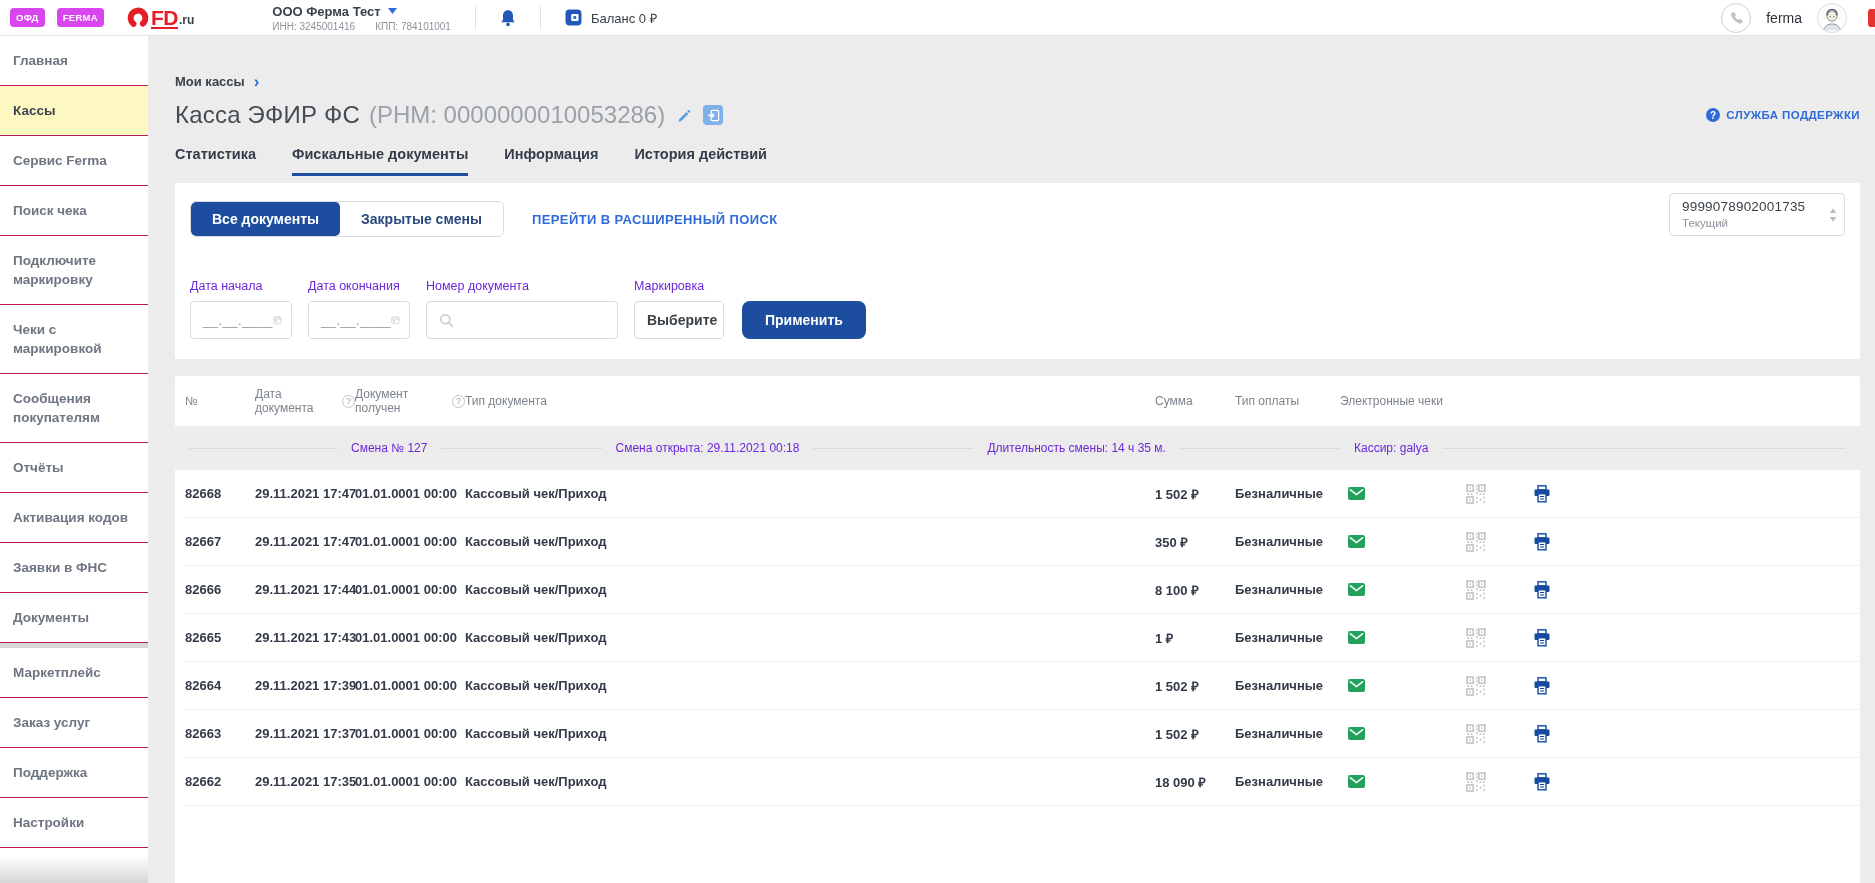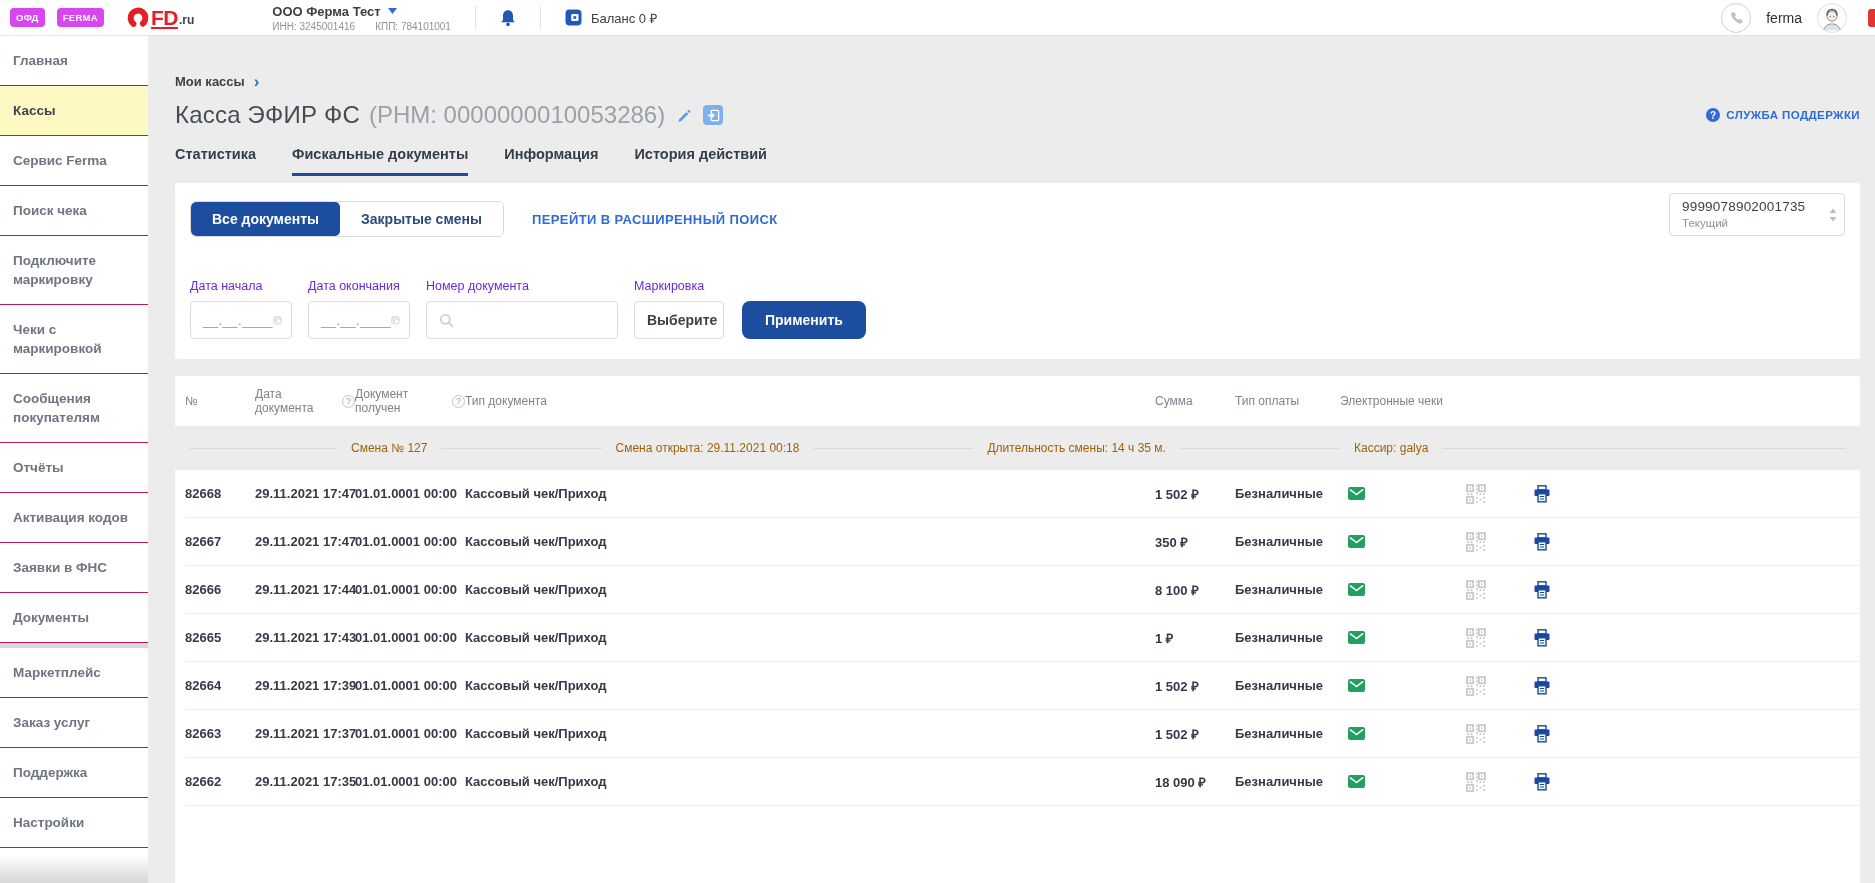--- a/index.html
+++ b/index.html
@@ -91,21 +91,21 @@
   
   .table-card { margin-top:17px; background:#fff; border-radius:2px; height:509px; overflow:hidden; padding-left:10px; }
   .tgrid { display:grid; grid-template-columns:70px 100px 110px 1fr 80px 105px 520px; align-items:center; }
   .thead { height:50px; font-size:12px; color:#7d848d; }
   .th { display:flex; align-items:center; gap:6px; }
   .info-q { width:13px; height:13px; border:1px solid #c0c6cb; border-radius:50%; color:#9aa1a8;
             font-size:9px; display:inline-flex; align-items:center; justify-content:center; cursor:pointer; flex:none; }
   .info-q::after { content:"?"; }
 
   .shift-row { height:44px; margin-left:-10px; padding:0 14px; background:#ececec; display:flex;
-               align-items:center; font-size:12px; color:#a16207; }
+               align-items:center; font-size:12px; color:#6d28d9; }
   .shift-row span { margin:0 14px; white-space:nowrap; }
   .ssep { height:1px; background:#d8dbde; }
   .s1 { flex:0 0 148px; } .s2 { flex:1.15; } .s3 { flex:1.15; } .s4 { flex:1.15; } .s5 { flex:2.9; }
 
   .trow { height:48px; border-bottom:1px solid #eceef0; font-size:13px; font-weight:700; color:#333b48; cursor:pointer; }
   .trow .c { white-space:nowrap; }
   .echecks { display:flex; align-items:center; padding-left:8px; }
   .echecks .qr { margin-left:101px; display:flex; }
   .echecks .rcpt { margin-left:47px; display:flex; }
   .echecks .env { display:flex; }

